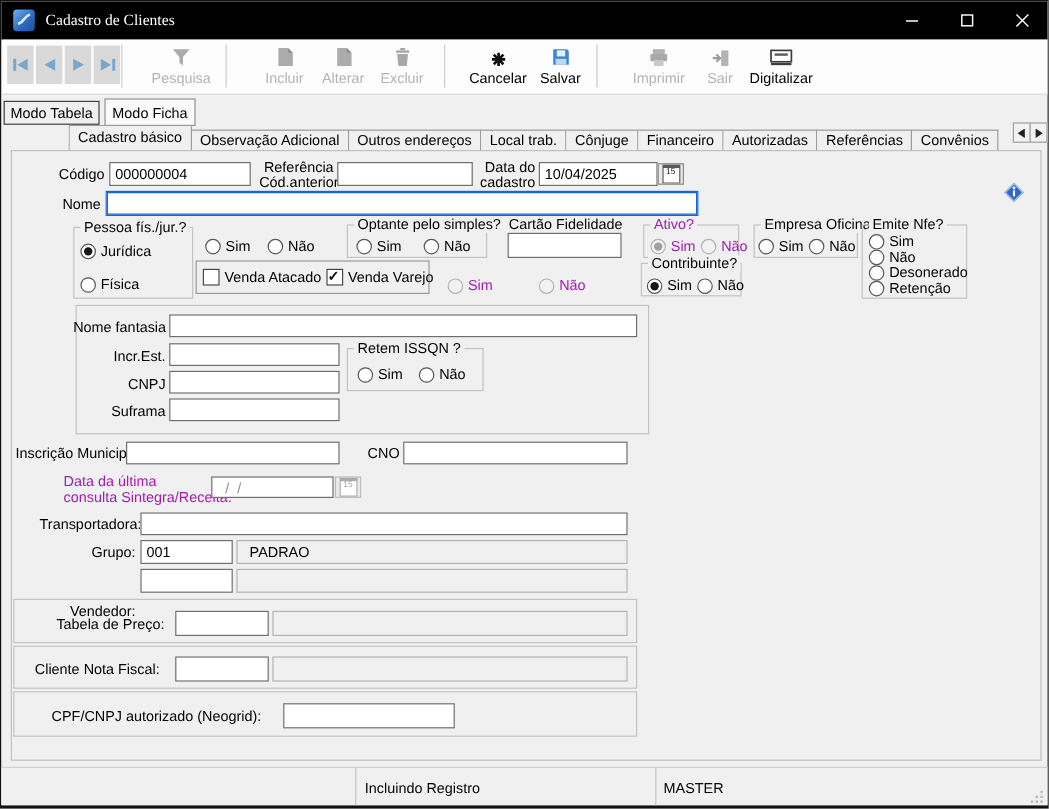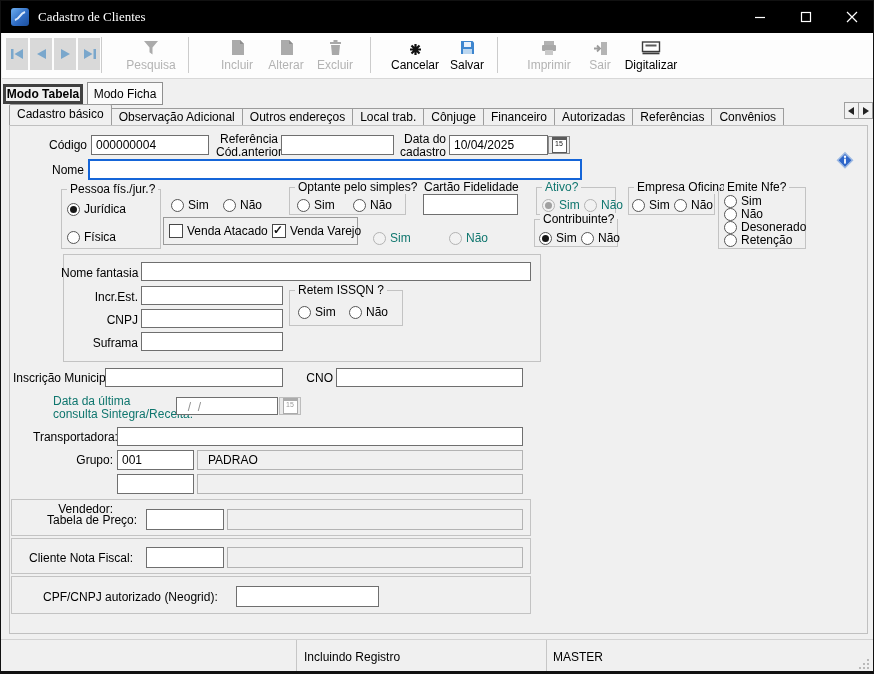--- a/index.html
+++ b/index.html
@@ -20,37 +20,37 @@
   
   .toolbar{position:absolute;left:1px;top:32px;width:871px;height:45px;background:#fdfdfd;border-bottom:1px solid #d8d8d8;}
   .navbtn{position:absolute;top:5px;width:22px;height:32px;background:#d9d9d9;display:flex;align-items:center;justify-content:center;}
   .tsep{position:absolute;top:4px;width:1px;height:36px;background:#cccccc;}
   .tbtn{position:absolute;top:3px;height:40px;display:flex;flex-direction:column;align-items:center;justify-content:flex-start;}
   .tbtn .ticon{height:20px;display:flex;align-items:flex-end;justify-content:center;}
   .tbtn .tlabel{font-size:12px;line-height:14px;margin-top:2px;color:#000;white-space:nowrap;}
   .tbtn.disabled .tlabel{color:#b3b3b3;}
   
   .modetab{position:absolute;box-sizing:border-box;display:flex;align-items:center;justify-content:center;white-space:nowrap;}
-  .modetab.inactive{border:3px solid #404040;background:#f0f0f0;font-weight:bold;}
+  .modetab.inactive{border:1px solid #404040;background:#f0f0f0;}
   .modetab.active{border:1px solid #8f8f8f;background:#fafafa;}
   
   .tabstrip{position:absolute;left:8px;top:104px;height:20px;display:flex;align-items:flex-end;z-index:3;}
   .tab{box-sizing:border-box;border:1px solid #9c9c9c;border-bottom:none;background:#f0f0f0;
        height:17px;line-height:16px;padding:0 7px;white-space:nowrap;border-left:none;}
   .tab.first{border-left:1px solid #9c9c9c;}
   .tab.active{height:21px;line-height:19px;background:#f0f0f0;border-left:1px solid #9c9c9c;position:relative;z-index:4;
-       border-top-left-radius:2px;border-top-right-radius:2px;}
+       border-top-left-radius:2px;border-top-right-radius:2px;margin-left:48px;}
   .tscroll{position:absolute;top:-3px;width:15px;height:17px;background:#f2f2f2;border:1px solid #9f9f9f;
        display:flex;align-items:center;justify-content:center;box-sizing:border-box;}
   
   .panel{position:absolute;left:8px;top:124px;width:857px;height:507px;border:1px solid #c0c0c0;background:#f0f0f0;z-index:2;}
   
   .lbl{position:absolute;font-size:12px;line-height:13px;white-space:nowrap;z-index:5;}
   .lbl.r{text-align:right;}
-  .dim{color:#0f766e;}
+  .dim{color:#a21caf;}
   .field{position:absolute;box-sizing:border-box;background:#fff;border:1px solid #6f6f6f;
          font-size:12px;padding:2px 4px;white-space:pre;overflow:hidden;z-index:5;}
   .field.focus{border:1px solid #1565d8;box-shadow:inset 0 0 0 1px #1565d8;}
   .panelro{position:absolute;box-sizing:border-box;background:#f0f0f0;border:1px solid #b3b3b3;
          font-size:12px;padding:2px 10px;white-space:pre;overflow:hidden;z-index:5;}
   .gb{position:absolute;border:1px solid #c3c3c3;box-sizing:border-box;z-index:4;}
   .gb .lg{position:absolute;top:-7px;left:5px;background:#f0f0f0;padding:0 3px;font-size:12px;line-height:13px;white-space:nowrap;}
   .opt{position:absolute;display:flex;align-items:center;gap:4px;font-size:12px;white-space:nowrap;z-index:5;}
   .radio{width:11px;height:11px;border:1px solid #565656;border-radius:50%;background:#fff;position:relative;flex:0 0 auto;}
   .radio.checked::after{content:"";position:absolute;inset:2px;background:#161616;border-radius:50%;}

